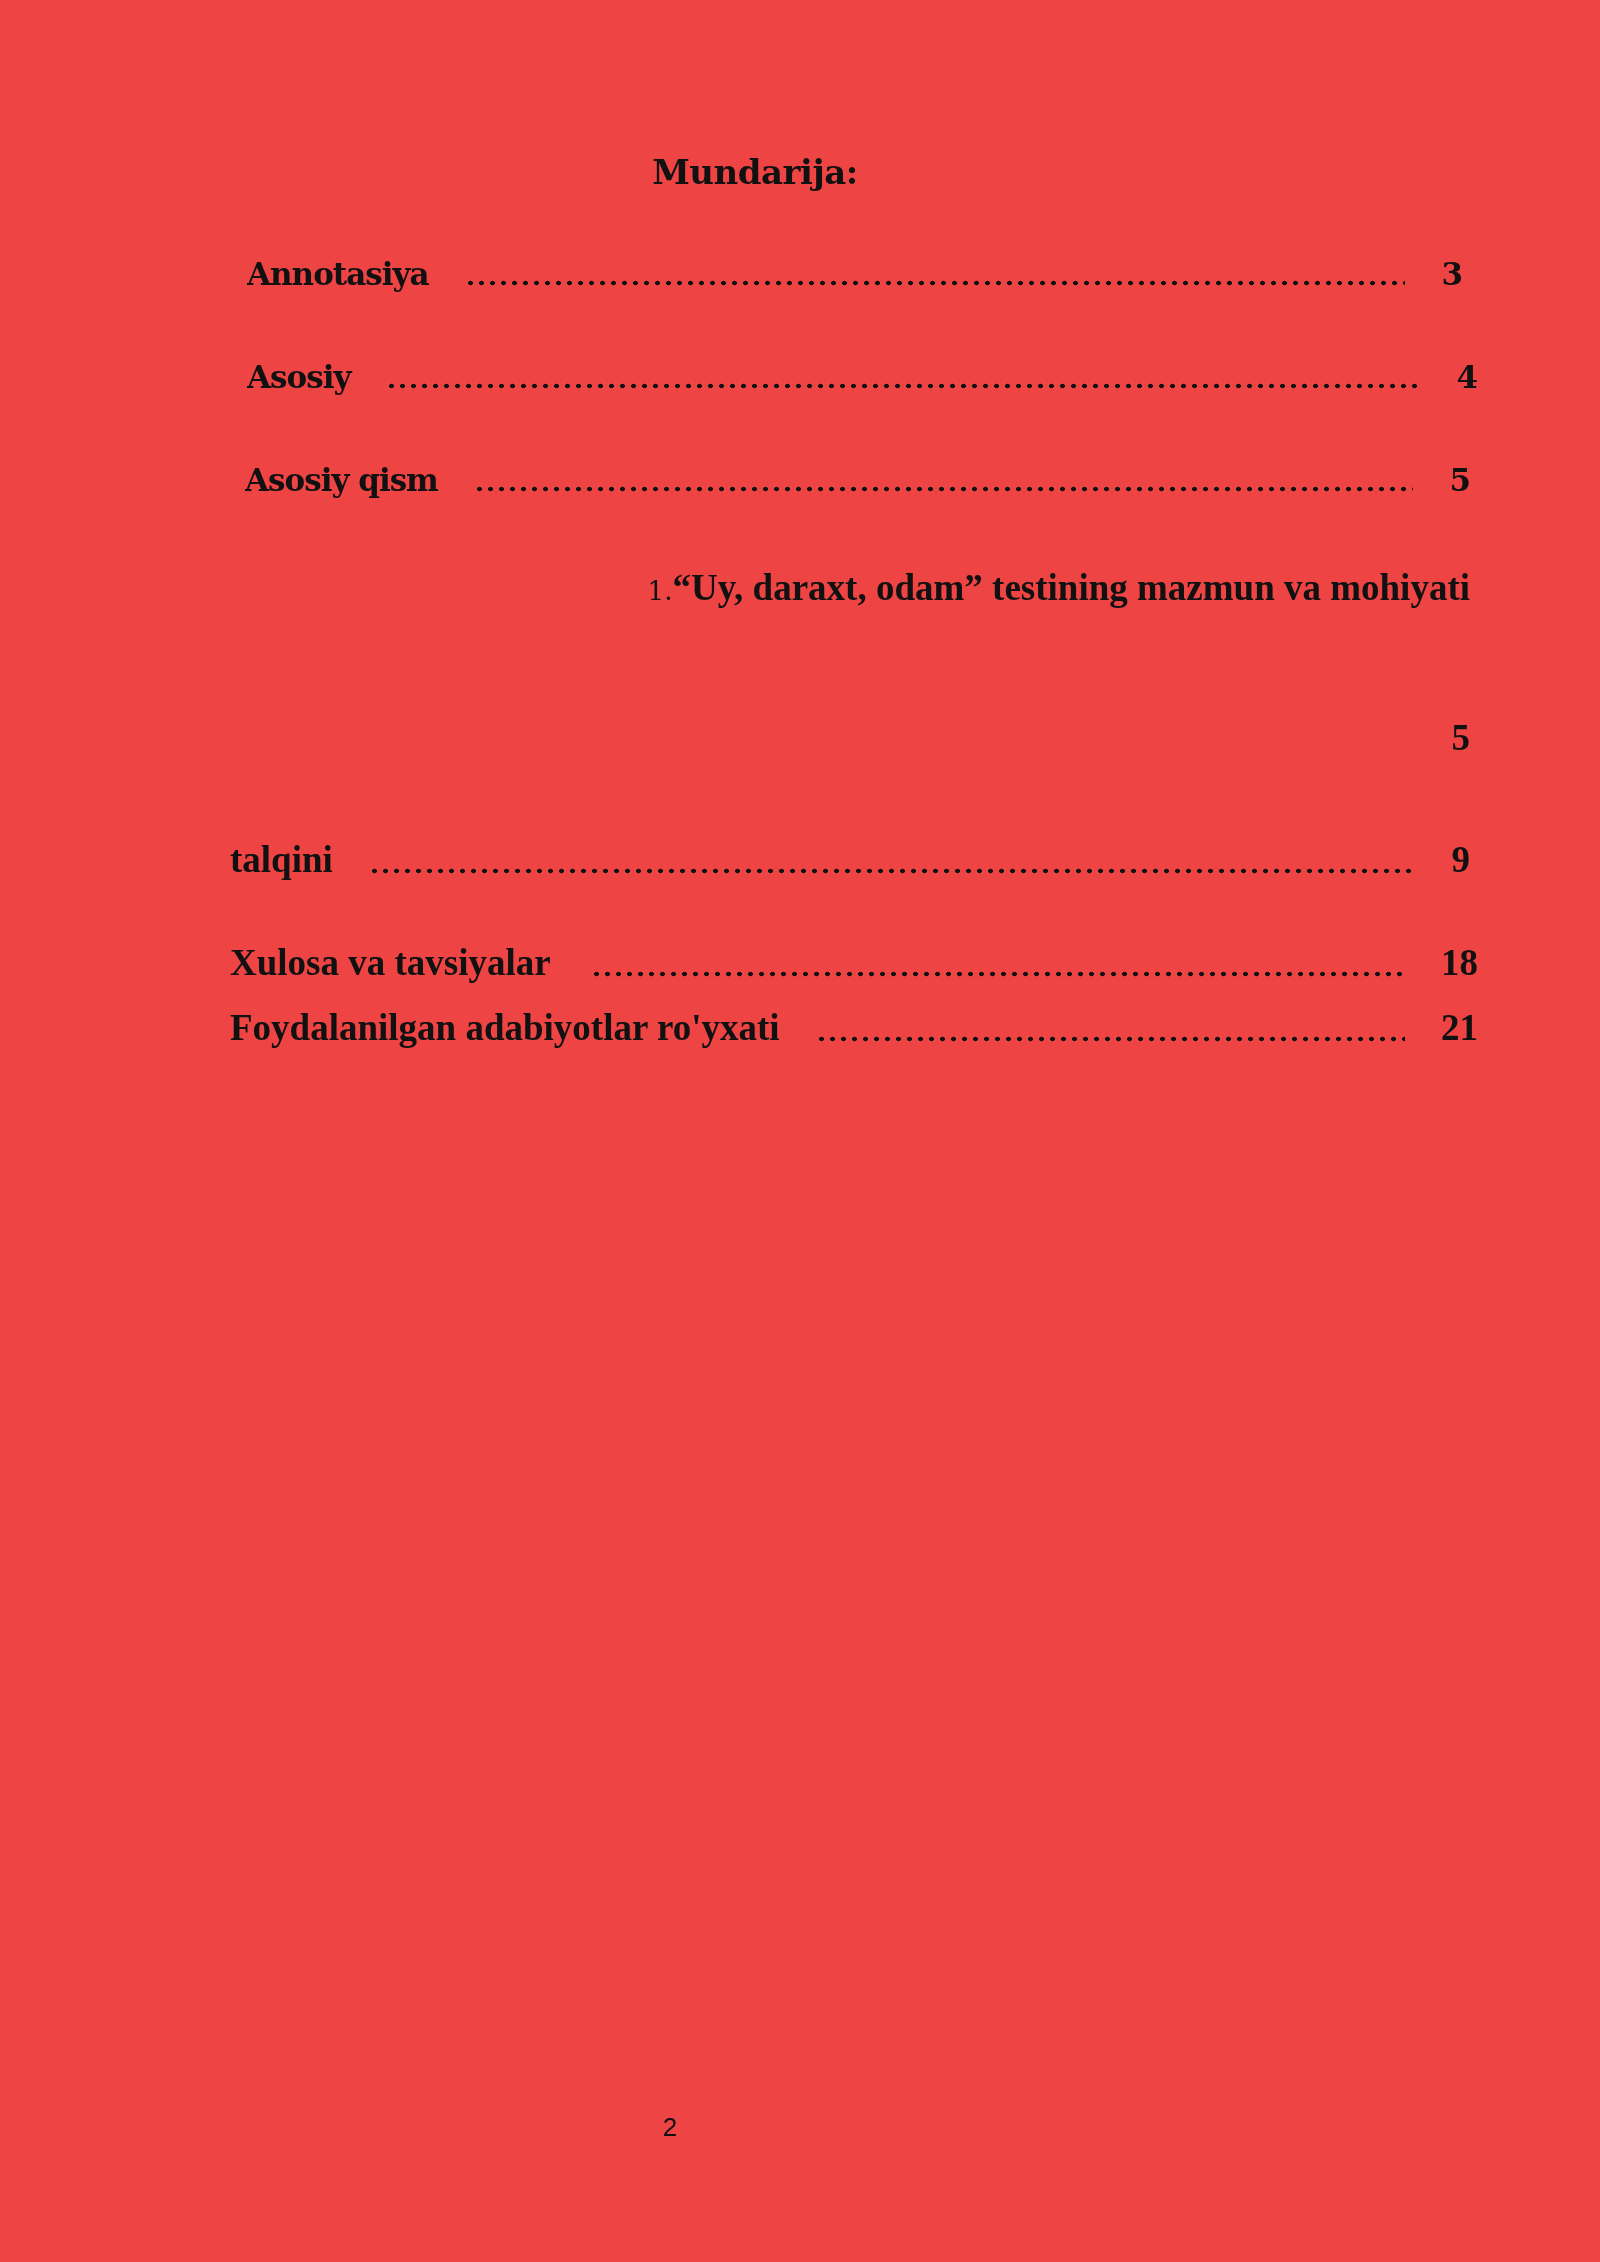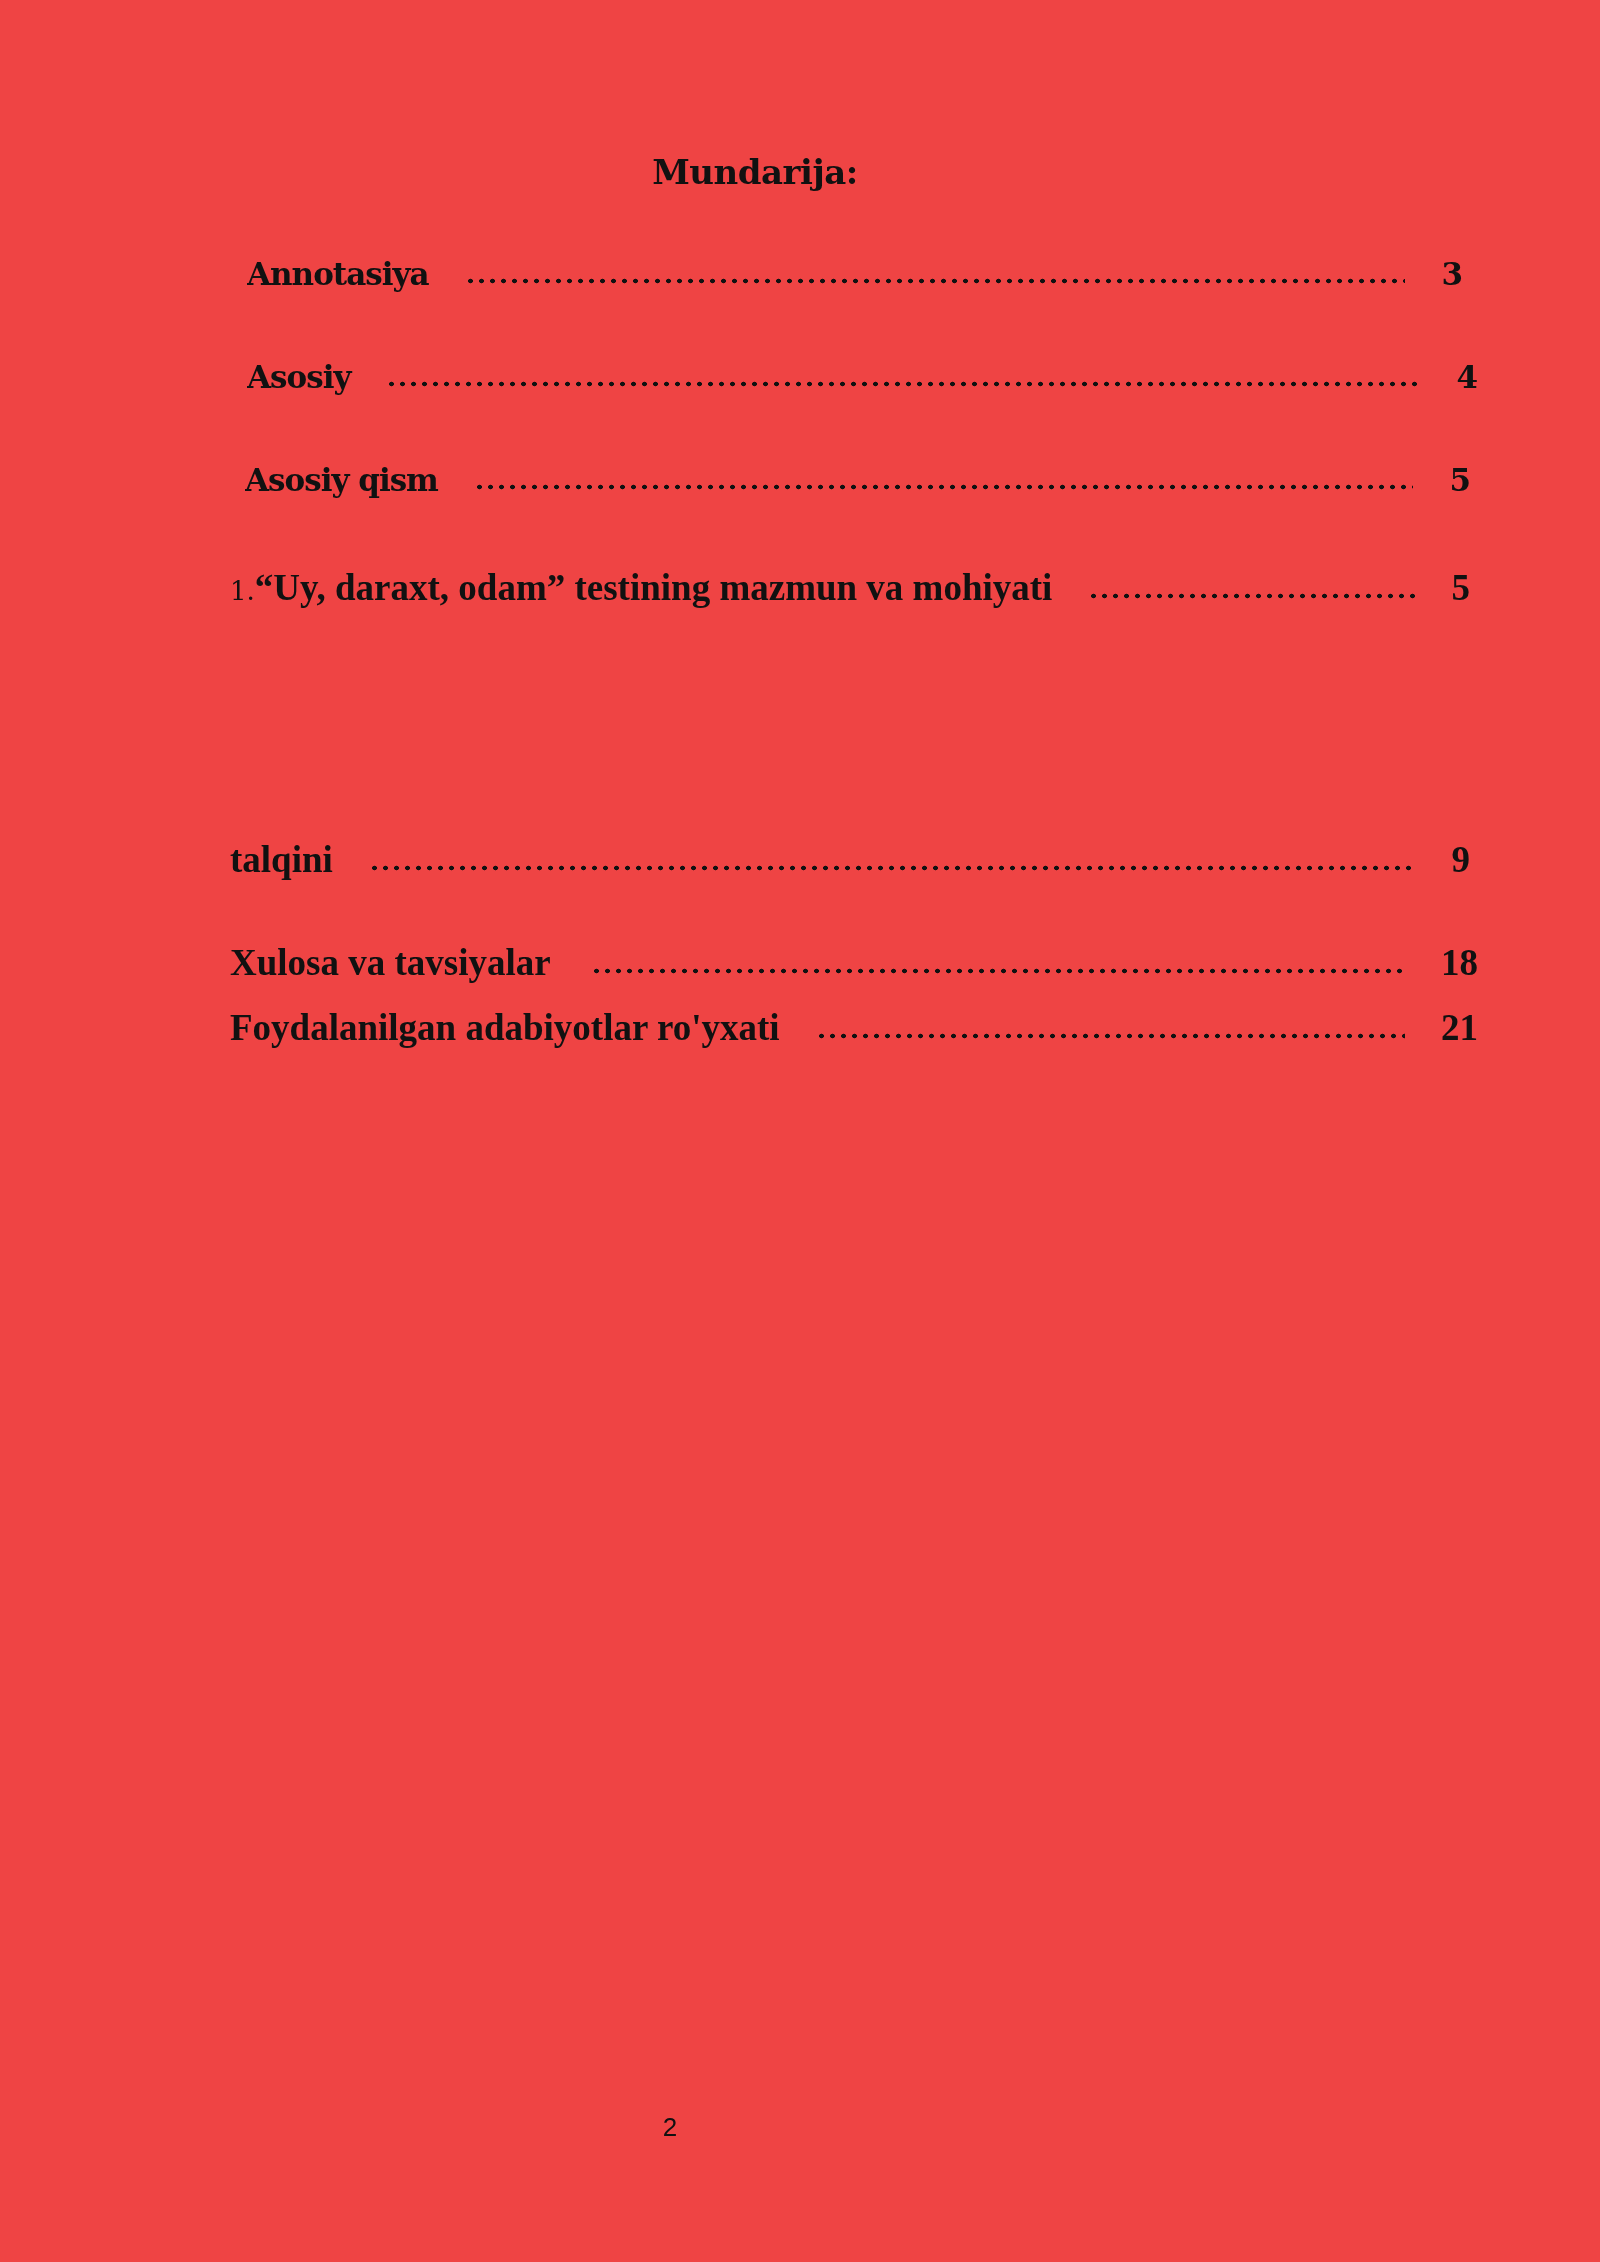--- a/index.html
+++ b/index.html
@@ -27,21 +27,21 @@
       width: 1510px;
       text-align: center;
       font-family: "DejaVu Serif", serif;
       font-weight: bold;
       font-size: 34px;
       letter-spacing: -0.5px;
     }
     .toc-line {
       position: absolute;
       display: flex;
-      align-items: center;
+      align-items: flex-end;
       white-space: nowrap;
       overflow: hidden;
       font-weight: bold;
       gap: 35px;
     }
     .toc-line.wide {
       font-family: "DejaVu Serif", serif;
       font-size: 31px;
       letter-spacing: -1px;
     }
@@ -109,21 +109,21 @@
     <span class="leader"></span>
     <span class="pnum">4</span>
   </div>
 
   <div class="toc-line wide" style="left:245px; top:462px; width:1225px;">
     <span class="label">Asosiy qism</span>
     <span class="leader"></span>
     <span class="pnum">5</span>
   </div>
 
-  <div class="toc-line narrow" style="left:230px; top:566px; width:1240px;">
+  <div class="toc-line narrow" style="left:230px; top:566px; width:1240px;flex-direction:column;">
     <span class="label"><span class="small-num">1.</span><span>“Uy, daraxt, odam” testining mazmun va mohiyati</span></span>
     <span class="leader"></span>
     <span class="pnum">5</span>
   </div>
 
 
 
   <div class="toc-line narrow" style="left:230px; top:838px; width:1240px;">
     <span class="label">talqini</span>
     <span class="leader"></span>

